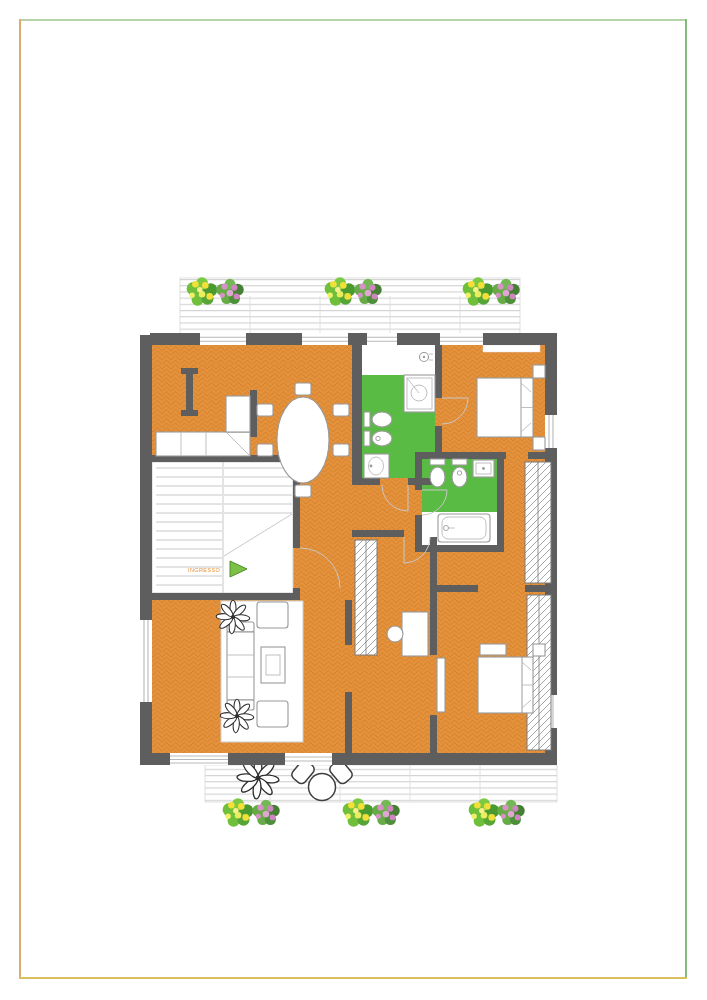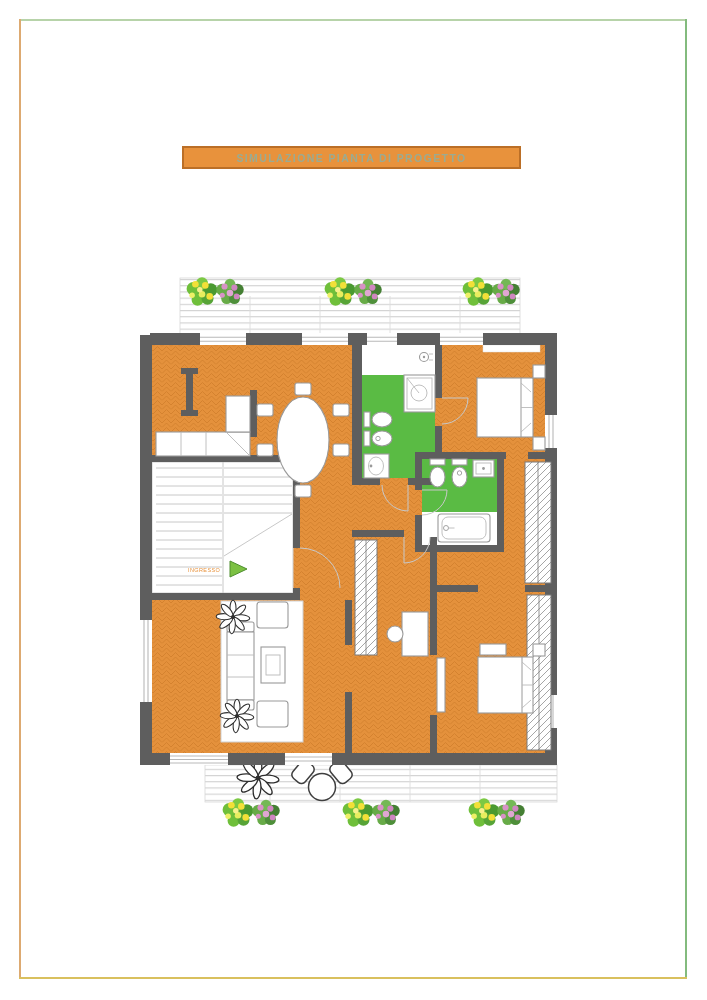--- a/index.html
+++ b/index.html
@@ -27,23 +27,20 @@
 </style>
 </head>
 <body>
 
 <div id="page">
   <div id="frame-top" class="frame-line"></div>
   <div id="frame-left" class="frame-line"></div>
   <div id="frame-right" class="frame-line"></div>
   <div id="frame-bottom" class="frame-line"></div>
 
-  <div class="title-bar">
-    <span>SIMULAZIONE PIANTA DI PROGETTO</span>
-  </div>
 
   <svg width="707" height="1000" viewBox="0 0 707 1000">
     <defs>
       <pattern id="herr" width="9" height="9" patternUnits="userSpaceOnUse">
         <rect width="9" height="9" fill="#e4913c"></rect>
         <path d="M0 9 L4.5 4.5 L9 9 M0 4.5 L4.5 0 L9 4.5" stroke="#cd7b28" stroke-width="0.8" fill="none" opacity="0.85"></path>
       </pattern>
       <pattern id="deck" width="12" height="6.2" patternUnits="userSpaceOnUse">
         <rect width="12" height="6.2" fill="#ffffff"></rect>
         <path d="M0 0.6 H12" stroke="#cdcdcd" stroke-width="1"></path>

